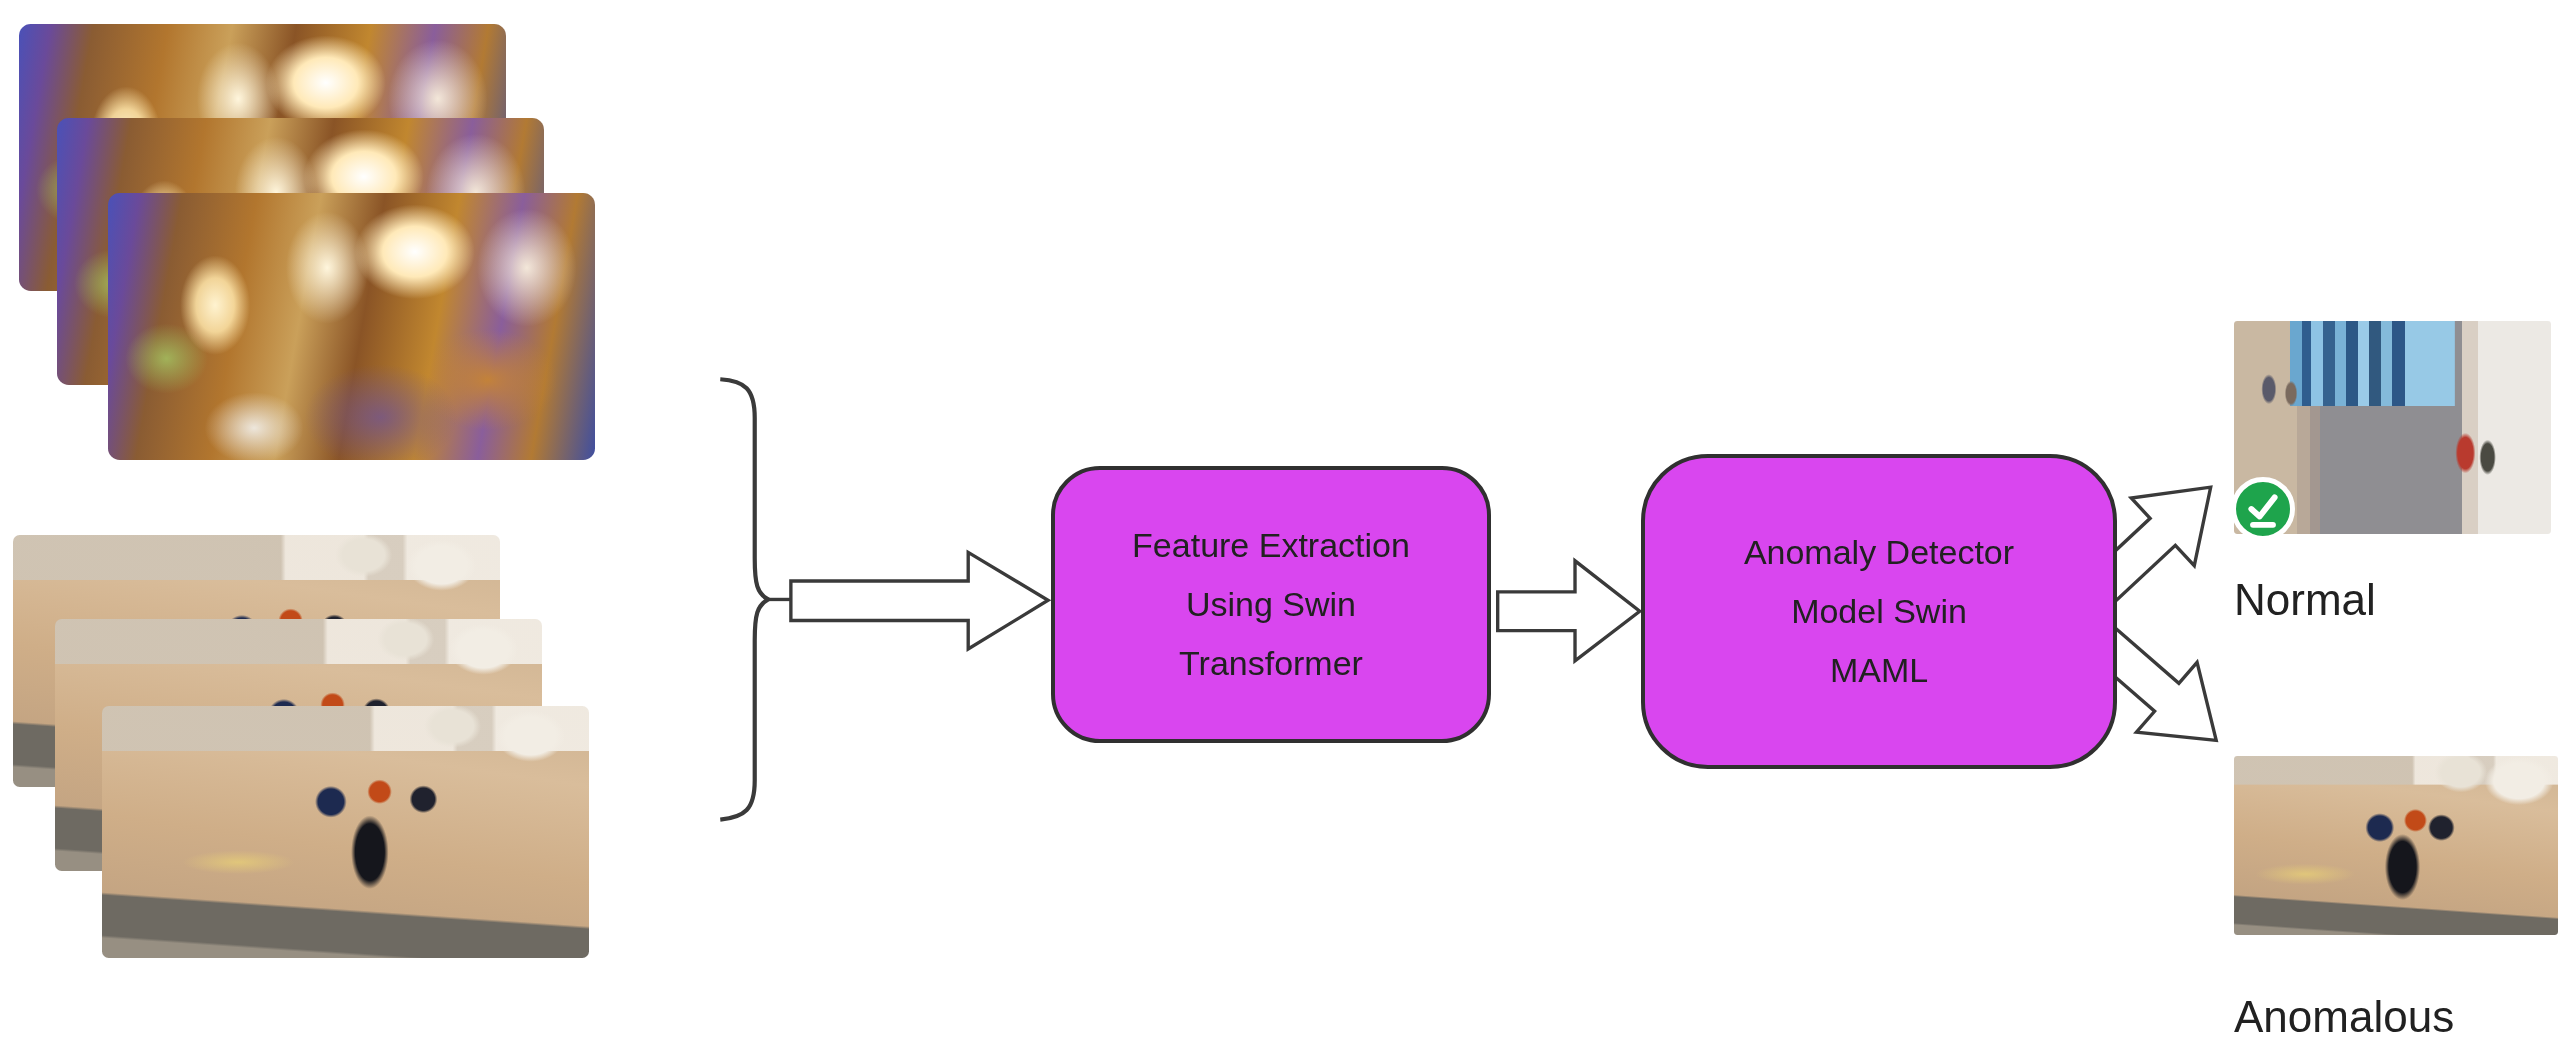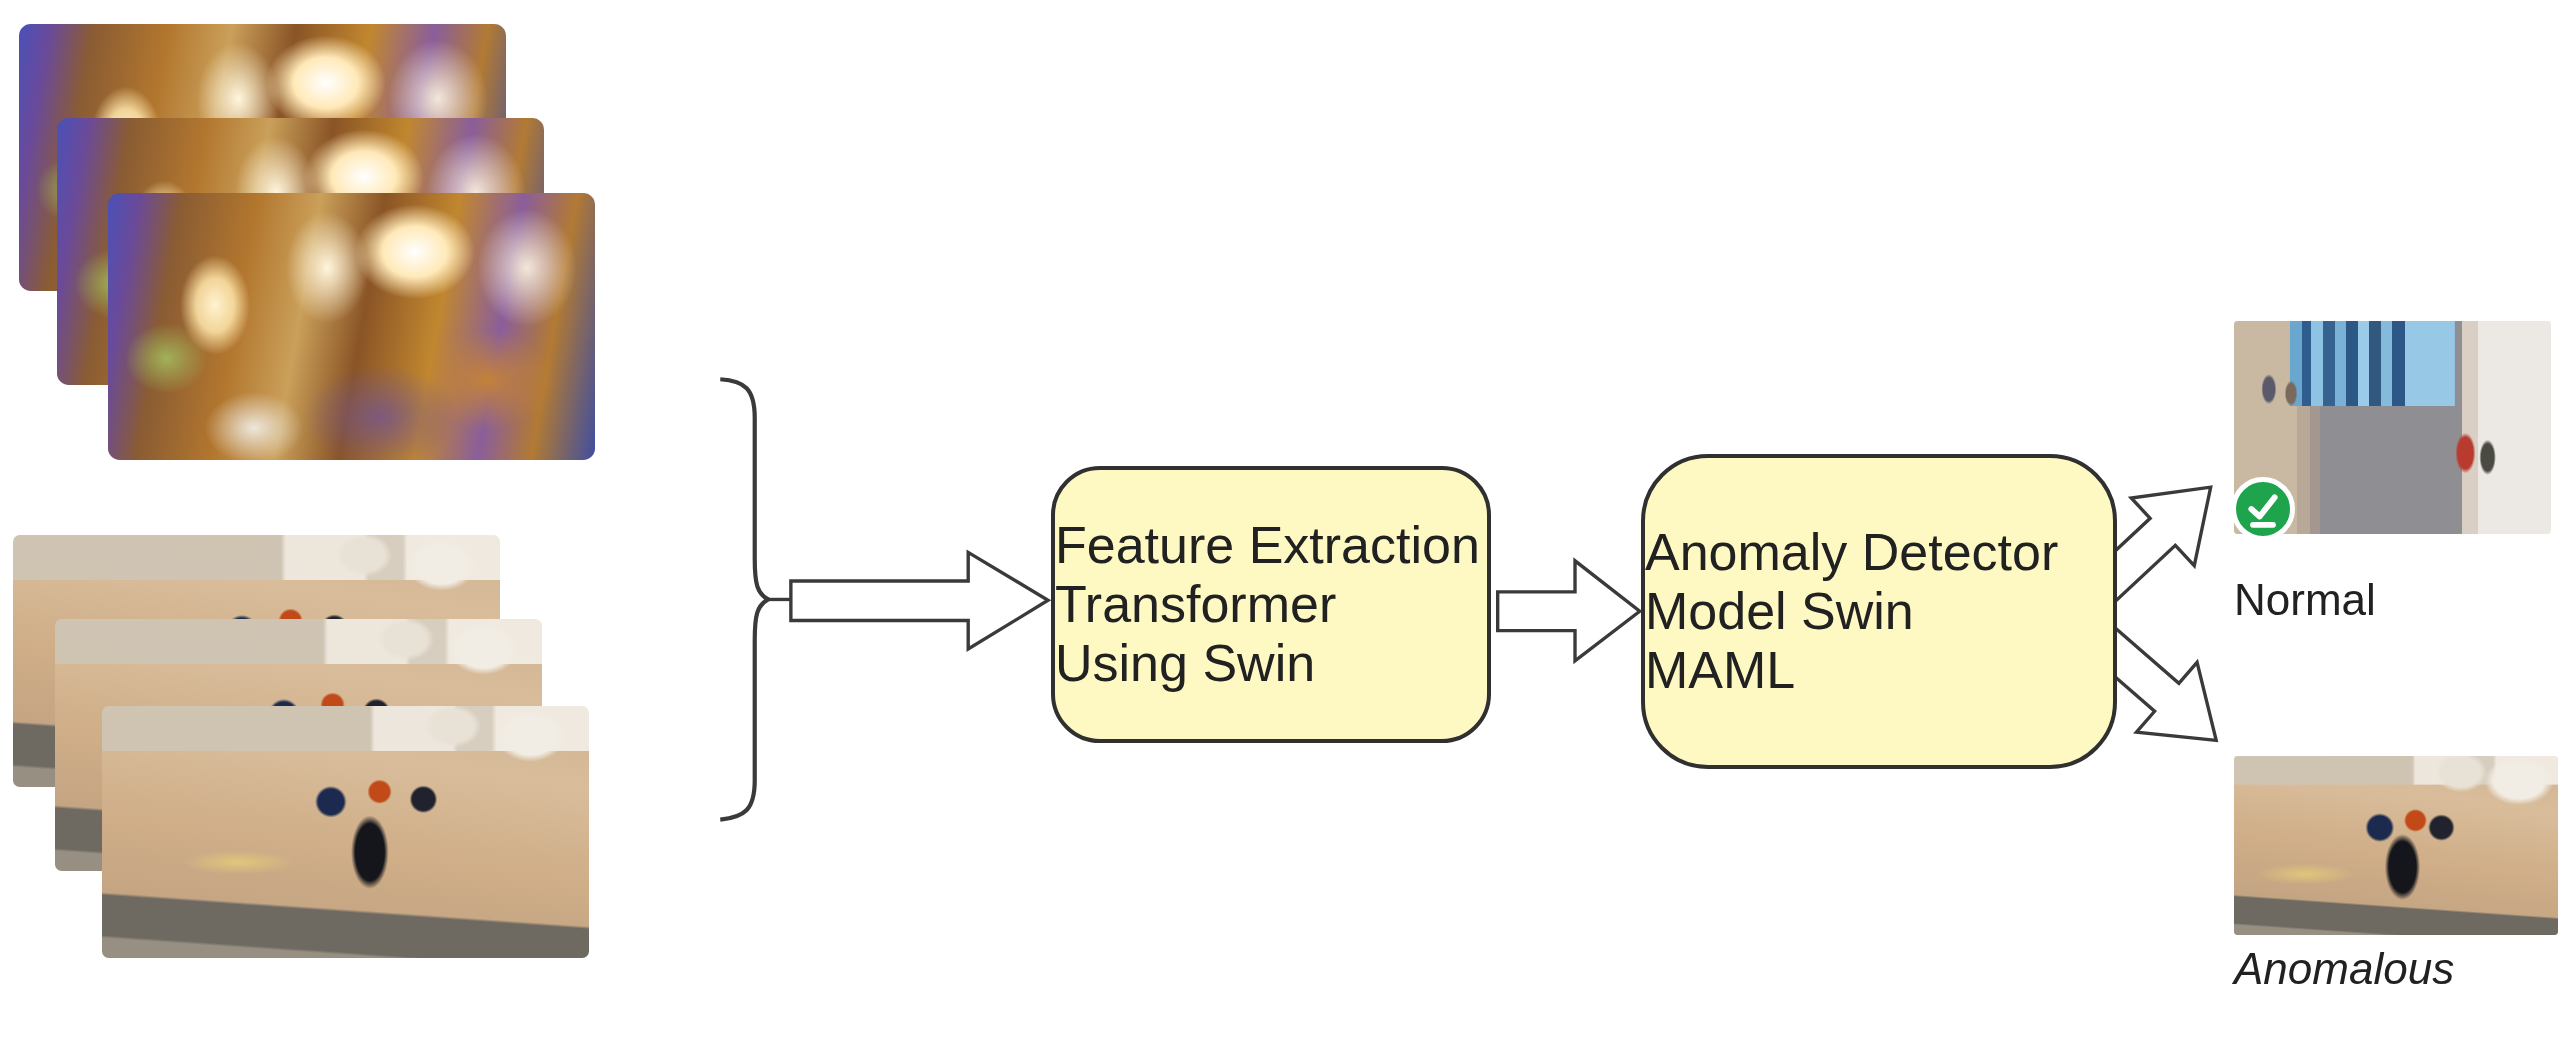--- a/index.html
+++ b/index.html
@@ -32,23 +32,23 @@
       radial-gradient(ellipse 25px 49px at 55% 58%, #15161c 0 58%, rgba(21,22,28,0) 75%),
       radial-gradient(ellipse 80px 17px at 28% 62%, rgba(230,205,120,.8) 0%, rgba(230,205,120,0) 70%),
       radial-gradient(ellipse 46px 34px at 88% 12%, #f2ede4 0 55%, rgba(242,237,228,0) 75%),
       radial-gradient(ellipse 38px 29px at 72% 8%, #e8e2d6 0 55%, rgba(232,226,214,0) 75%),
       linear-gradient(90deg, rgba(207,196,180,.95) 0 55%, rgba(239,233,224,.95) 56% 72%, rgba(216,207,194,.95) 73% 80%, rgba(241,236,228,.95) 81% 100%) 0 0 / 100% 18% no-repeat,
       linear-gradient(184deg, rgba(110,106,98,0) 0 77%, #6e6a62 78% 92%, #978f82 93% 100%),
       linear-gradient(8deg,#bb9d7e 0%,#cfae88 45%,#d9bd9b 75%,#cdb291 100%);
   }
   
   .node-box{
-    position:absolute;background:#fef9c3;border:4.2px solid #303030;
-    display:flex;flex-direction:column;align-items:flex-start;justify-content:center;
-    text-align:center;color:#212121;font-size:52px;line-height:59px;
+    position:absolute;background:#d946ef;border:4.2px solid #303030;
+    display:flex;flex-direction:column;align-items:center;justify-content:center;
+    text-align:center;color:#212121;font-size:34px;line-height:59px;
     box-sizing:border-box;
   }
   
   .photo{position:absolute;border-radius:3.4px;}
   .photo.mall{
     background:
       radial-gradient(ellipse 13.4px 27px at 73% 62%, #b93a2e 0 58%, rgba(185,58,46,0) 75%),
       radial-gradient(ellipse 11px 23.5px at 80% 64%, #4a4a42 0 58%, rgba(74,74,66,0) 75%),
       radial-gradient(ellipse 10px 20px at 11% 32%, #5a5a6a 0 58%, rgba(90,90,106,0) 75%),
       radial-gradient(ellipse 8.4px 17px at 18% 34%, #7a6a5e 0 58%, rgba(122,106,94,0) 75%),
@@ -104,36 +104,36 @@
     <g transform="translate(2487,713) rotate(-43)">
       <polygon points="0,-22 118,-22 118,-55 196,0 118,55 118,22 0,22" fill="#ffffff" stroke="#3a3a3a" stroke-width="4"></polygon>
     </g>
     <g transform="translate(2489,752) rotate(41)">
       <polygon points="0,-22 118,-22 118,-55 196,0 118,55 118,22 0,22" fill="#ffffff" stroke="#3a3a3a" stroke-width="4"></polygon>
     </g>
   </svg>
 
   <div class="node-box" style="left:1051px;top:466px;width:440px;height:277px;border-radius:49px;">
     <div>Feature Extraction</div>
+    <div>Using Swin</div>
     <div>Transformer</div>
-    <div>Using Swin</div>
   </div>
 
   <div class="node-box" style="left:1641px;top:454px;width:476px;height:315px;border-radius:67px;">
     <div>Anomaly Detector</div>
     <div>Model Swin</div>
     <div>MAML</div>
   </div>
 
   <div class="photo mall" style="left:2234px;top:321px;width:317px;height:213px;"></div>
   <div class="badge" style="left:2231px;top:477px;">
     <svg width="40" height="40" viewBox="0 0 48 48">
       <polyline points="10,24 20,33 38,10" fill="none" stroke="#ffffff" stroke-width="7" stroke-linecap="round" stroke-linejoin="round"></polyline>
       <line x1="12" y1="43" x2="36" y2="43" stroke="#ffffff" stroke-width="7" stroke-linecap="round"></line>
     </svg>
   </div>
   <div class="out-label" style="left:2234px;top:575px;width:317px;">Normal</div>
 
   <div class="photo street2" style="left:2234px;top:756px;width:324px;height:179px;"></div>
-  <div class="out-label" style="left:2234px;top:944px;width:324px;font-style:italic;">Anomalous</div>
+  <div class="out-label" style="left:2234px;top:992px;width:324px;">Anomalous</div>
 
 </div>
 
 
 </body></html>

